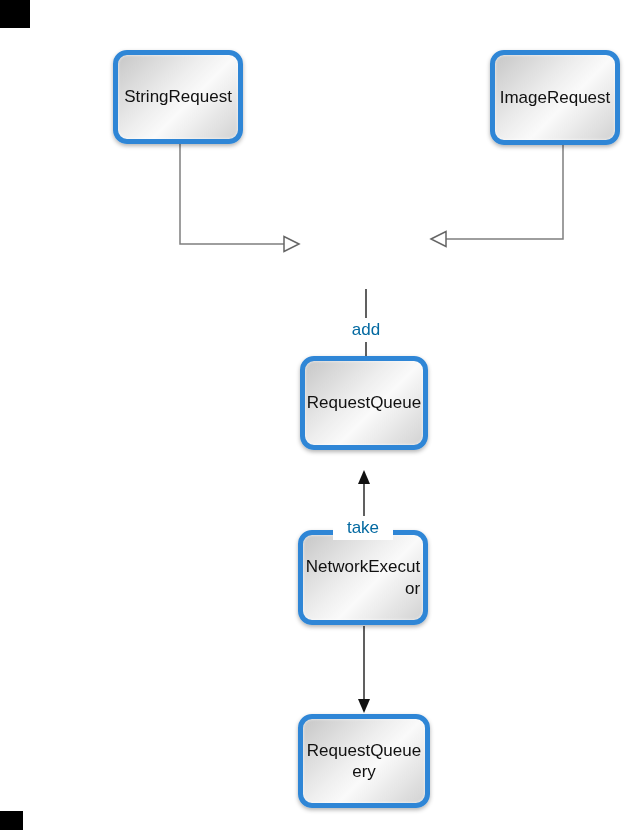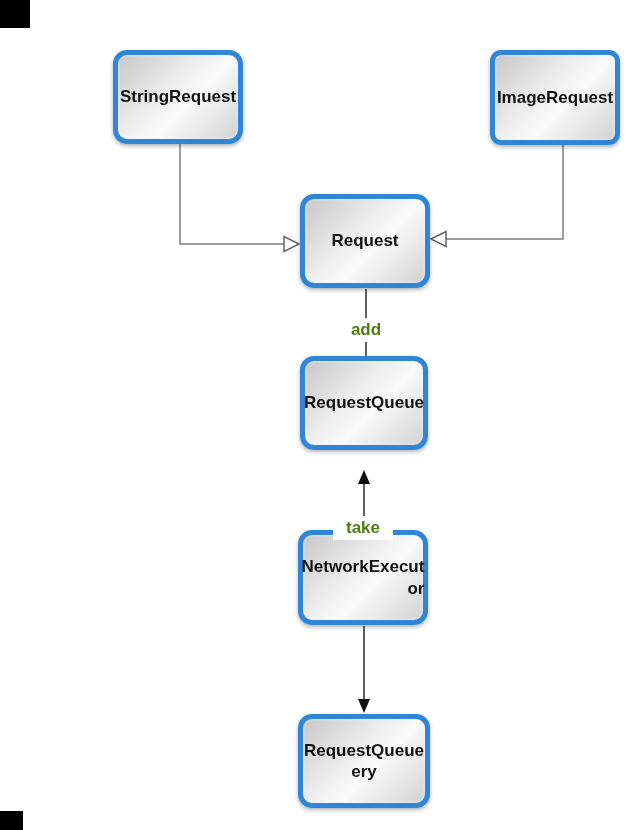--- a/index.html
+++ b/index.html
@@ -3,21 +3,20 @@
 <meta charset="utf-8">
 <style>
   html, body { margin: 0; padding: 0; background: #ffffff; }
   .stage {
     position: relative;
     width: 640px;
     height: 830px;
     background: #ffffff;
     font-family: "Liberation Sans", "DejaVu Sans", sans-serif;
     overflow: hidden;
-    font-weight: bold;
   }
   .corner { position: absolute; background: #000000; }
   .corner.tl { left: 0; top: 0; width: 30px; height: 28px; }
   .corner.bl { left: 0; top: 811px; width: 23px; height: 19px; }
 
   svg.wires { position: absolute; left: 0; top: 0; }
 
   .node {
     position: absolute;
     box-sizing: border-box;
@@ -28,30 +27,30 @@
     display: flex;
     align-items: center;
     justify-content: center;
     text-align: center;
     font-size: 17px;
     line-height: 1.25;
     color: #111111;
     white-space: pre-line;
   }
   .n-string   { left: 113px; top: 50px;  width: 130px; height: 94px; }
-  .n-image    { left: 490px; top: 50px;  width: 130px; height: 95px; border-radius: 11px; }
+  .n-image    { left: 490px; top: 50px;  width: 130px; height: 95px; }
   .n-request  { left: 300px; top: 194px; width: 130px; height: 94px; }
   .n-queue    { left: 300px; top: 356px; width: 128px; height: 94px; }
   .n-executor { left: 298px; top: 530px; width: 130px; height: 95px; text-align: right; }
   .n-delivery { left: 298px; top: 714px; width: 132px; height: 94px; }
 
   .edge-label {
     position: absolute;
     background: #ffffff;
-    color: #4d7c0f;
+    color: #0369a1;
     font-size: 17px;
     text-align: center;
     padding: 2px 0;
   }
   .lbl-add  { left: 336px; top: 318px; width: 60px; }
   .lbl-take { left: 333px; top: 489px; width: 60px; margin-top: 27px; }
   .lbl-perform { left: 290px; top: 656px; width: 150px; }
 </style>
 </head>
 <body>
@@ -84,21 +83,20 @@
     </g>
 
     <g>
       <line x1="364" y1="626" x2="364" y2="700" stroke="#2b2b2b" stroke-width="1.5"></line>
       <polygon points="364,713 358,699 370,699" fill="#111111"></polygon>
     </g>
   </svg>
 
   <div class="node n-string">StringRequest</div>
   <div class="node n-image">ImageRequest</div>
-  <div class="node n-request">Request</div>
   <div class="node n-queue">RequestQueue</div>
   <div class="node n-executor">NetworkExecut
 or</div>
   <div class="node n-delivery">RequestQueue
 ery</div>
 
   <div class="edge-label lbl-add">add</div>
   <div class="edge-label lbl-take">take</div>
 
 </div>

